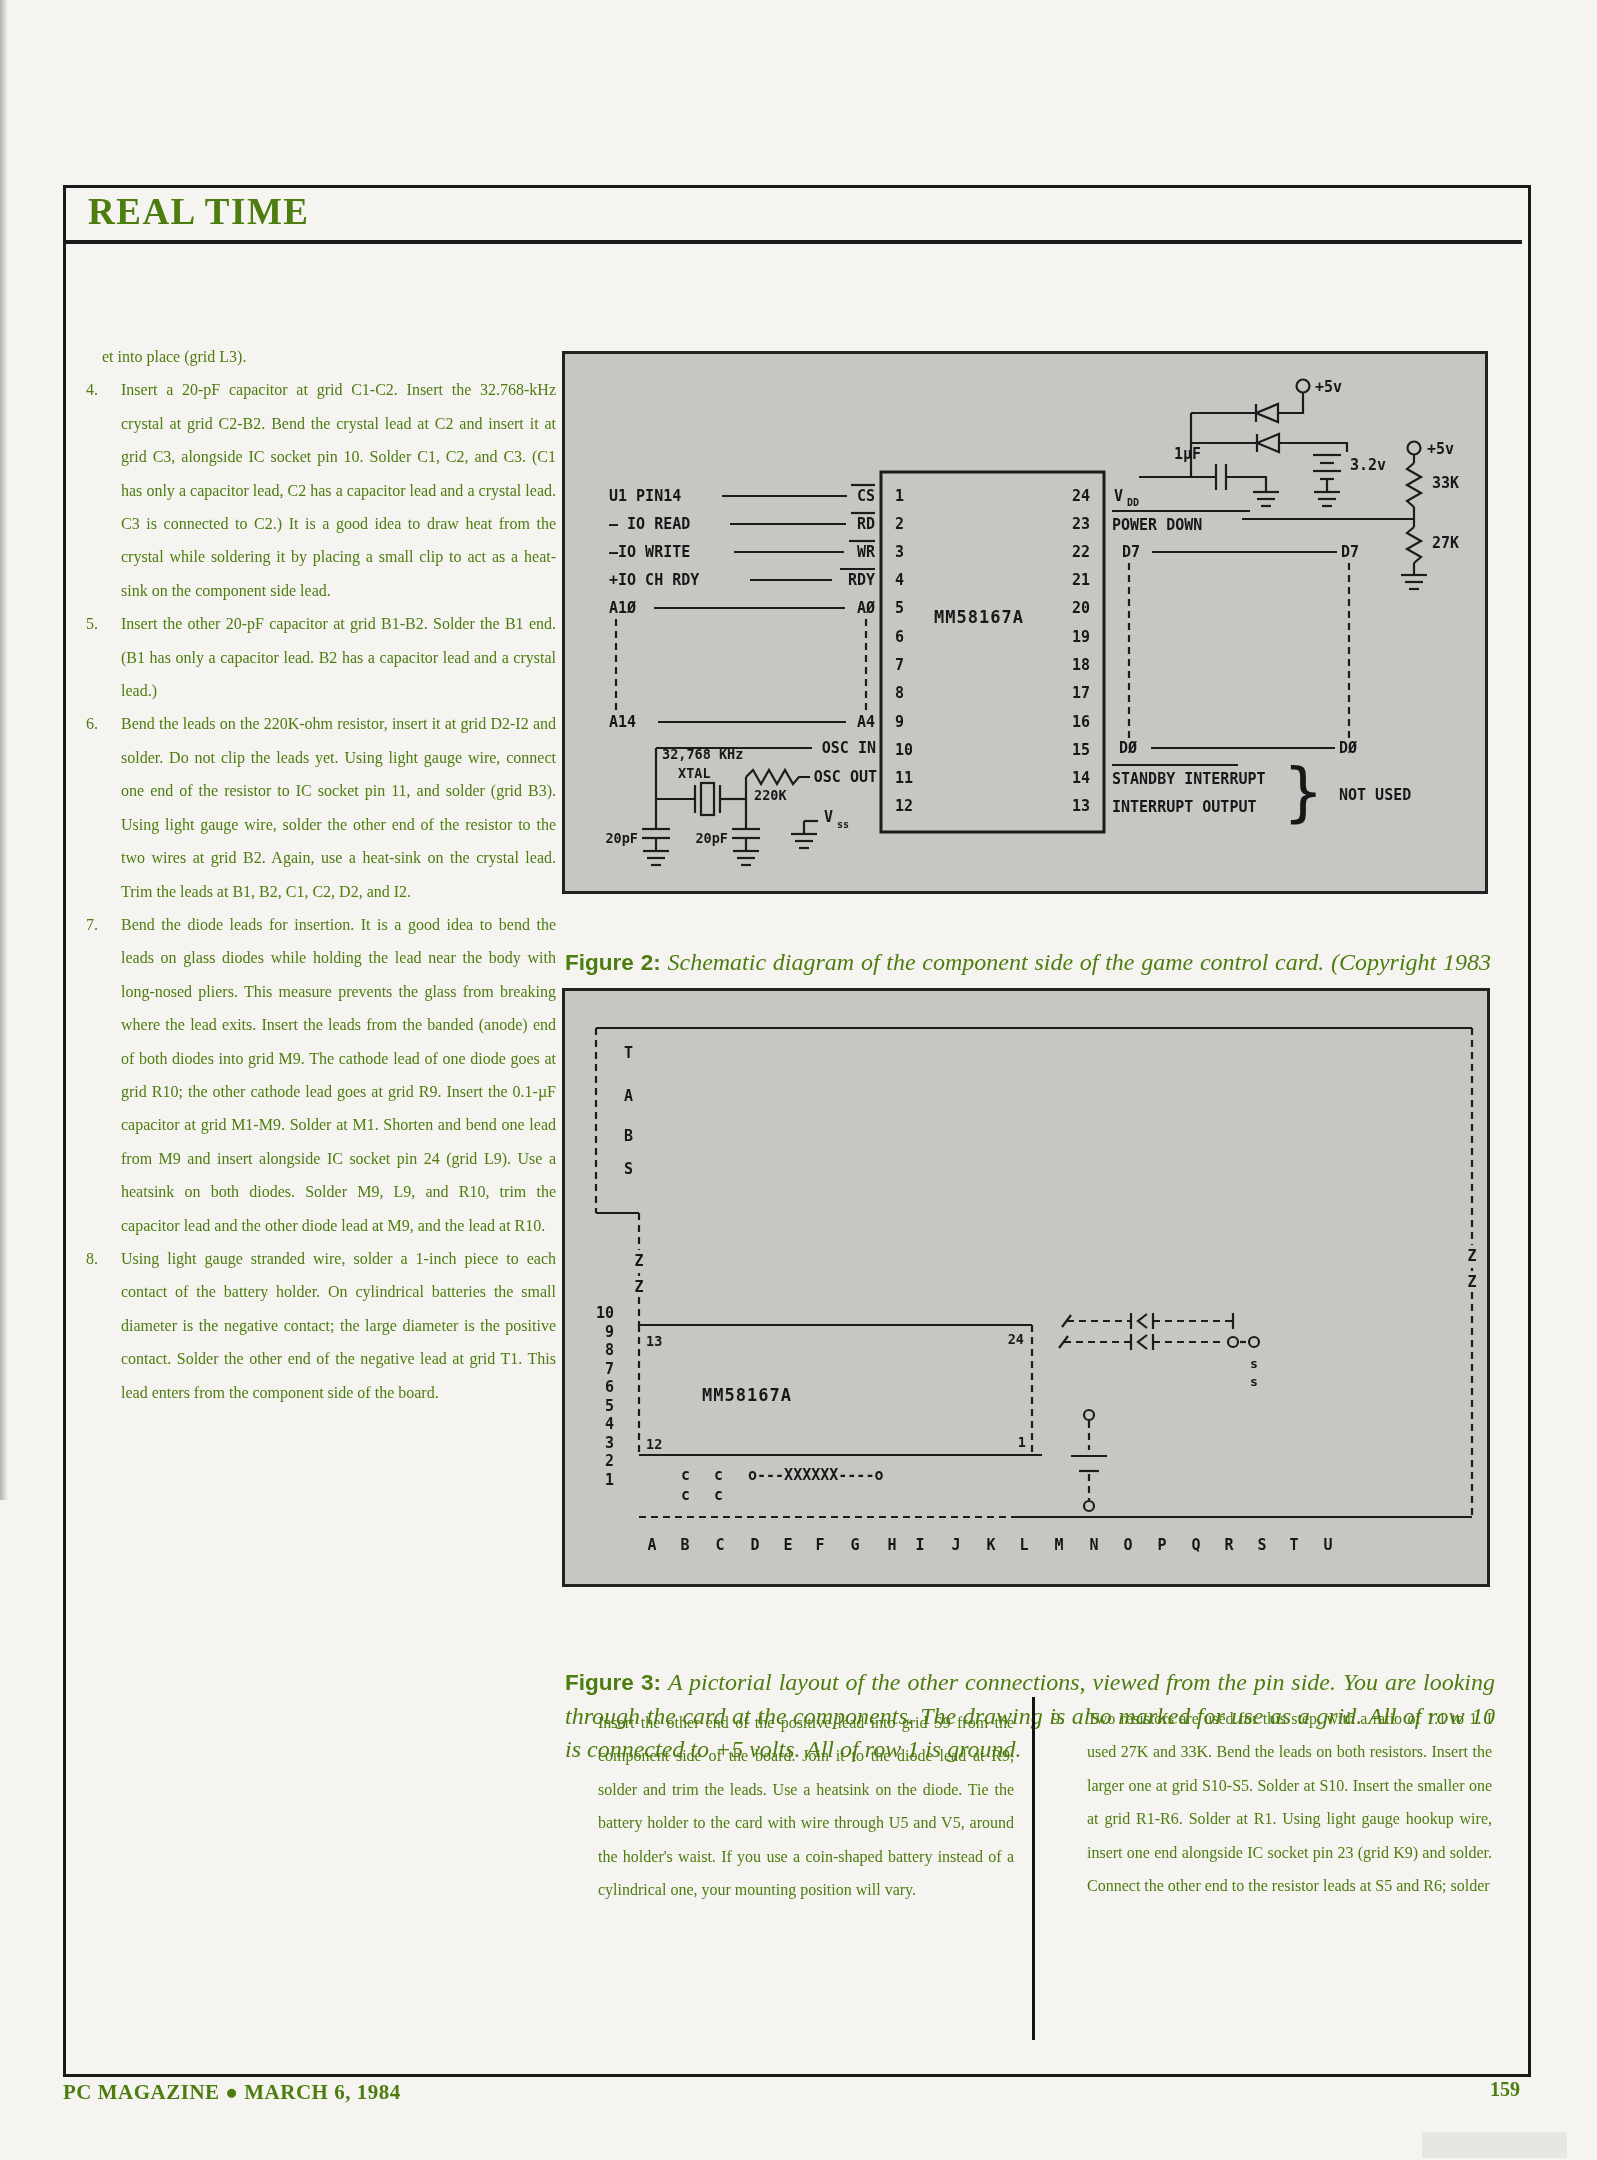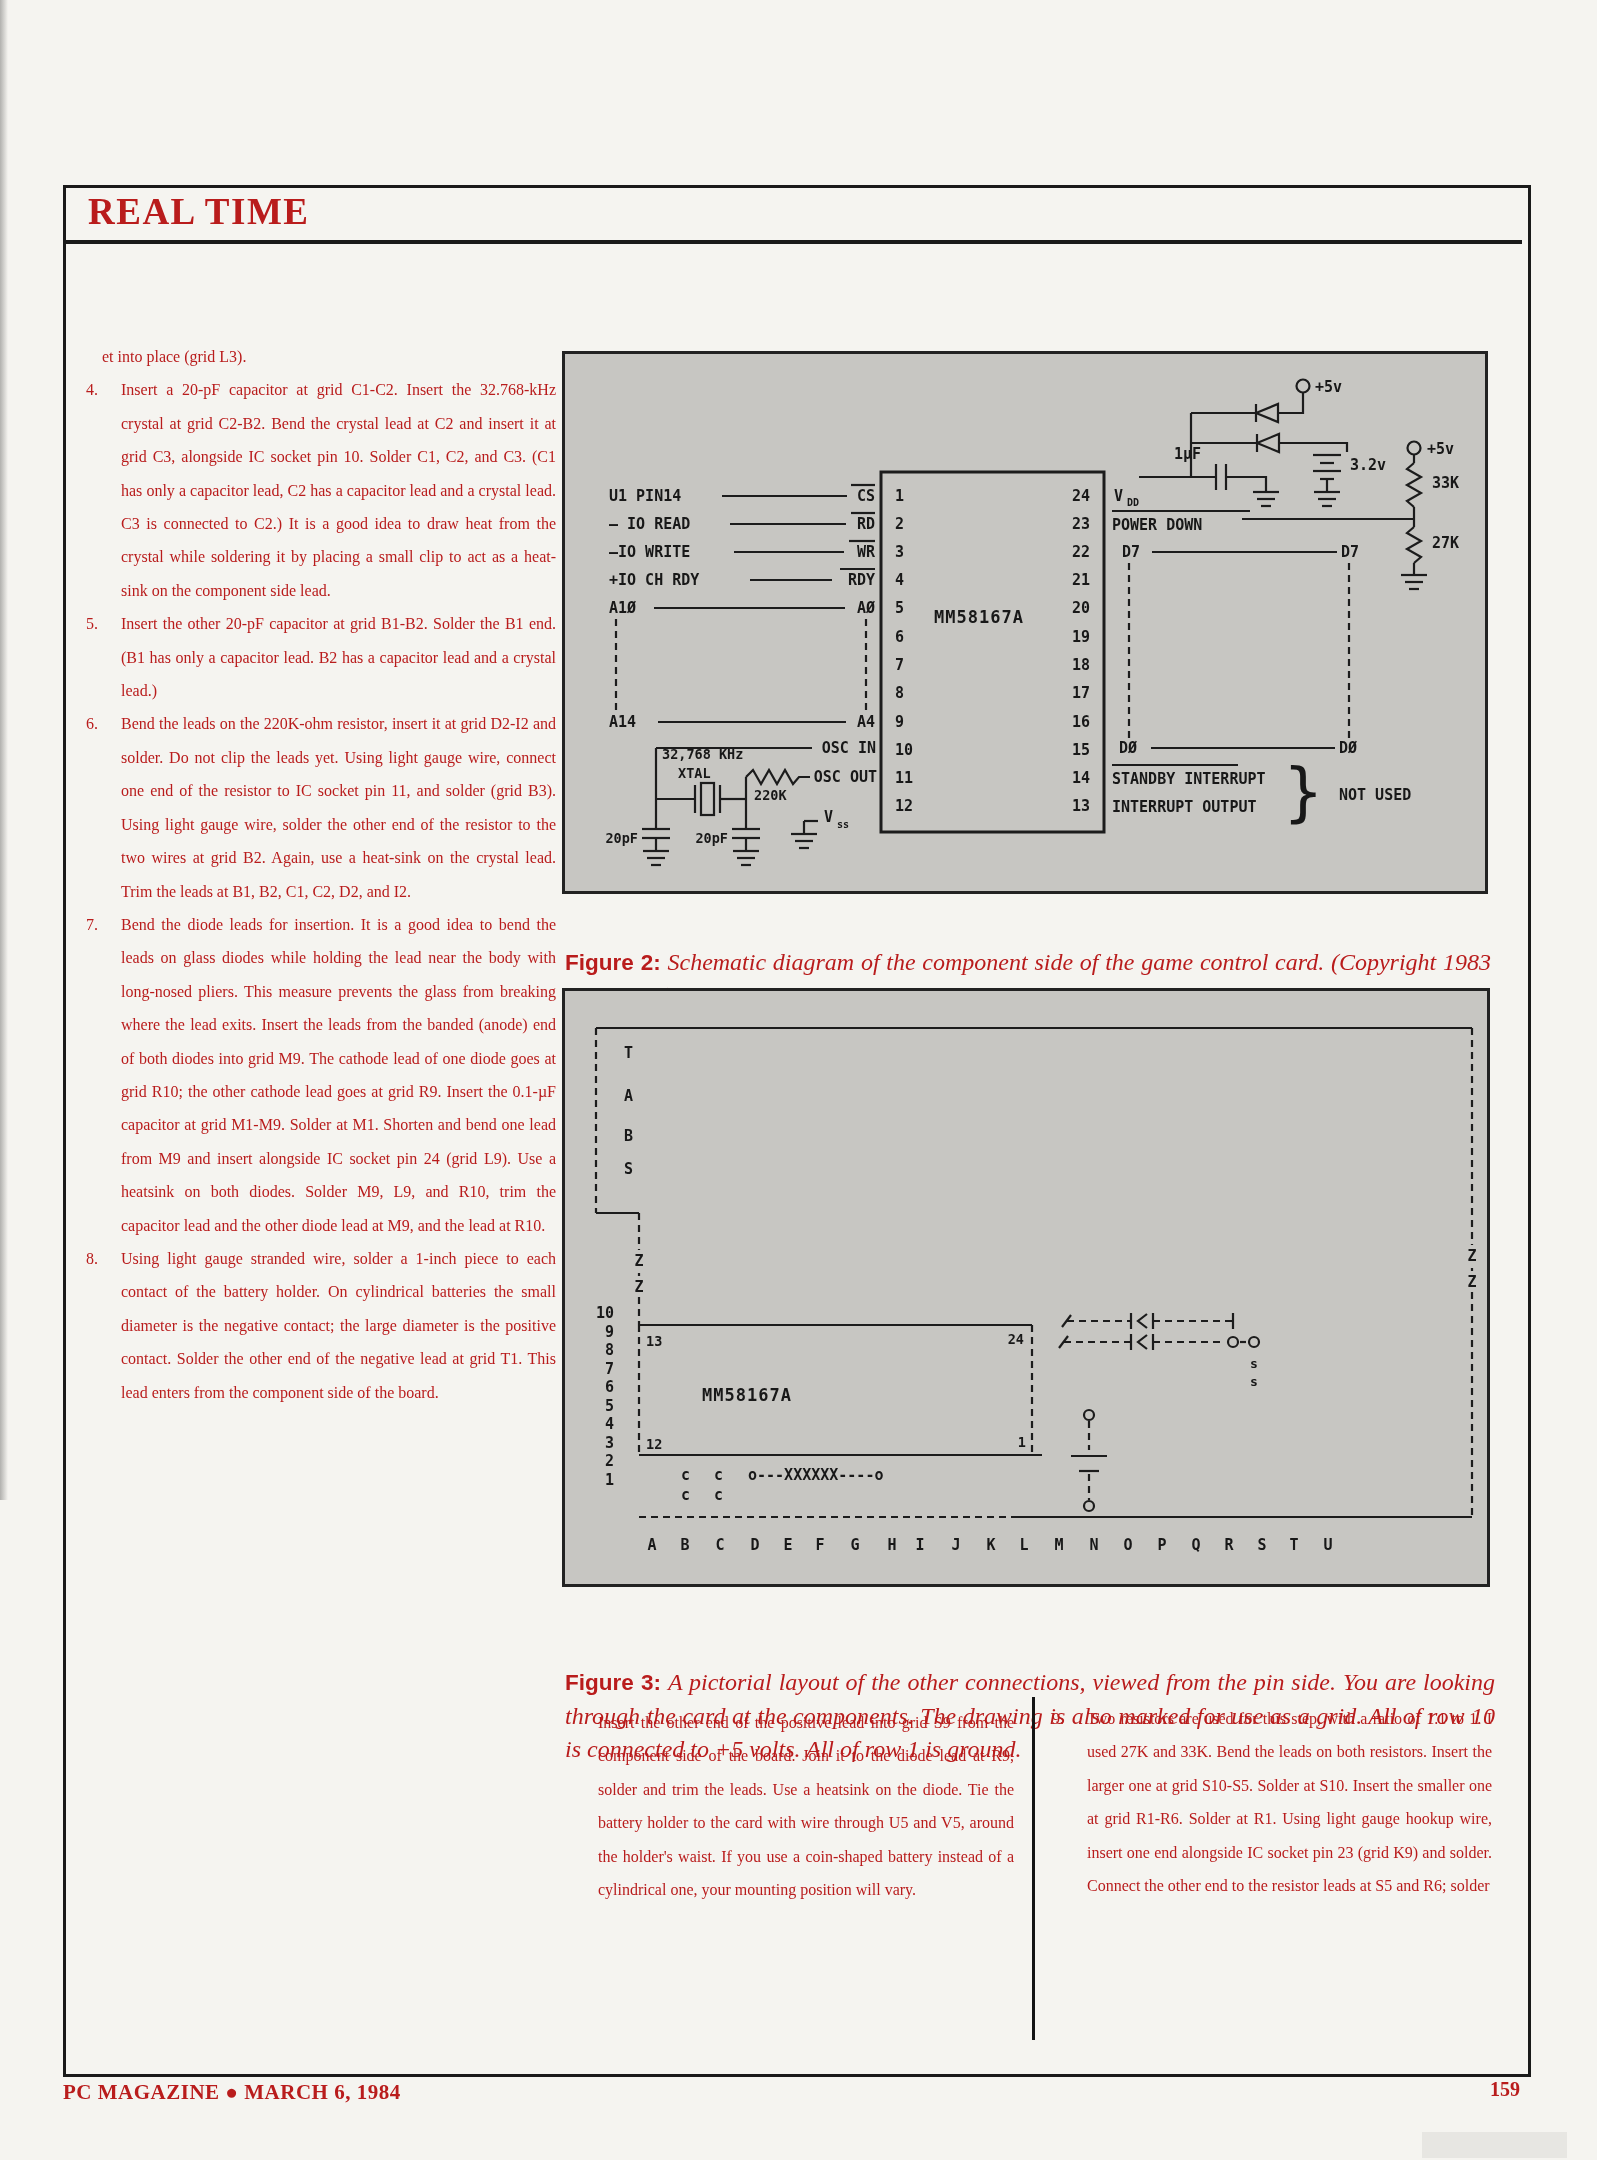--- a/index.html
+++ b/index.html
@@ -1,19 +1,19 @@
 <!DOCTYPE html>
 <html><head>
 <meta charset="utf-8">
 <style>
   html,body{margin:0;padding:0;}
   .page{
     position:relative; width:1597px; height:2160px;
     background:#f5f4f0; overflow:hidden;
-    font-family:"Liberation Serif", serif; color:#b91c1c;
+    font-family:"Liberation Serif", serif; color:#4d7c0f;
   }
   .abs{position:absolute;}
   .scan-edge{left:0;top:0;width:8px;height:1500px;
     background:linear-gradient(90deg,#7a7a78,#f5f4f0);opacity:.55;}
   .frame{left:63px;top:185px;width:1462px;height:1886px;border:3px solid #1a1a1a;}
   .header-bar{left:66px;top:188px;width:1456px;height:52px;border-bottom:4px solid #1a1a1a;}
   .title{left:88px;top:190px;font-size:37px;font-weight:bold;letter-spacing:1.5px;}
   .bodytext{font-size:16px;line-height:33.4px;text-align:justify;}
   .col-left{left:86px;top:340px;width:470px;}
   .cont{padding-left:16px;margin:0;}

